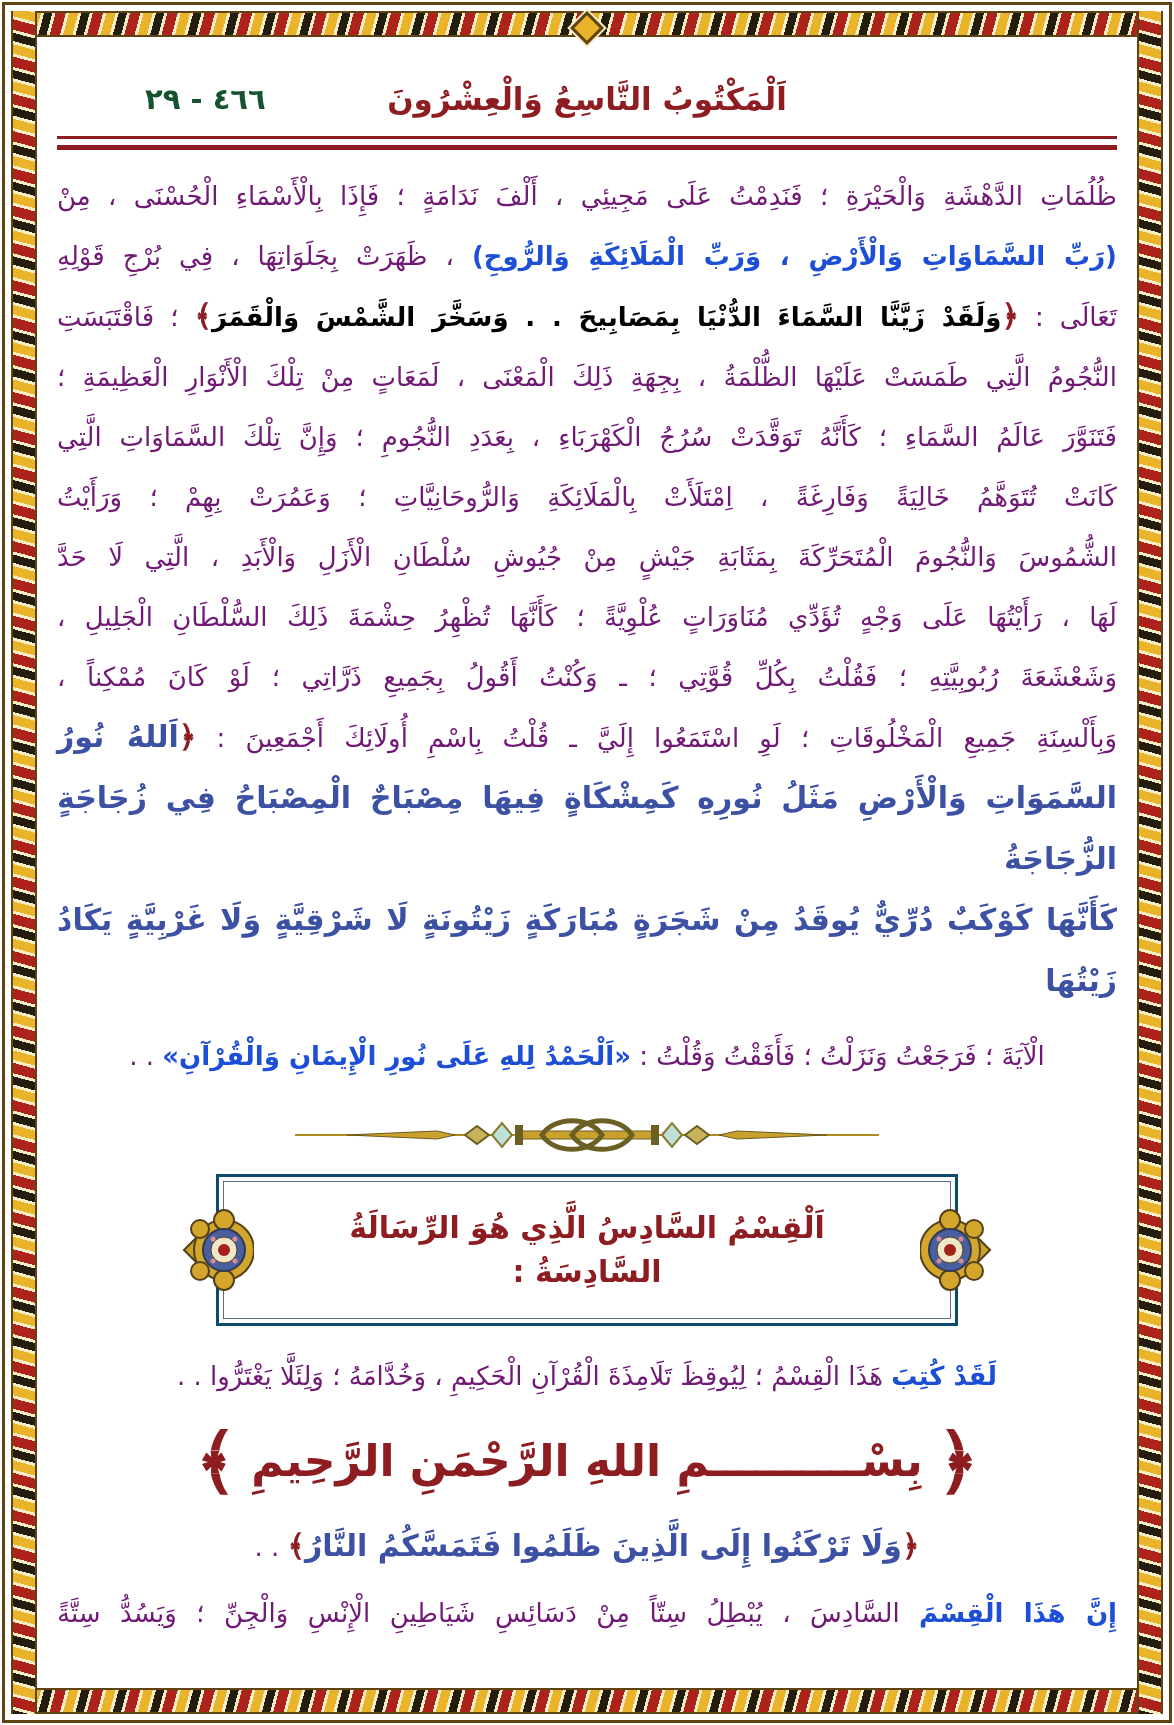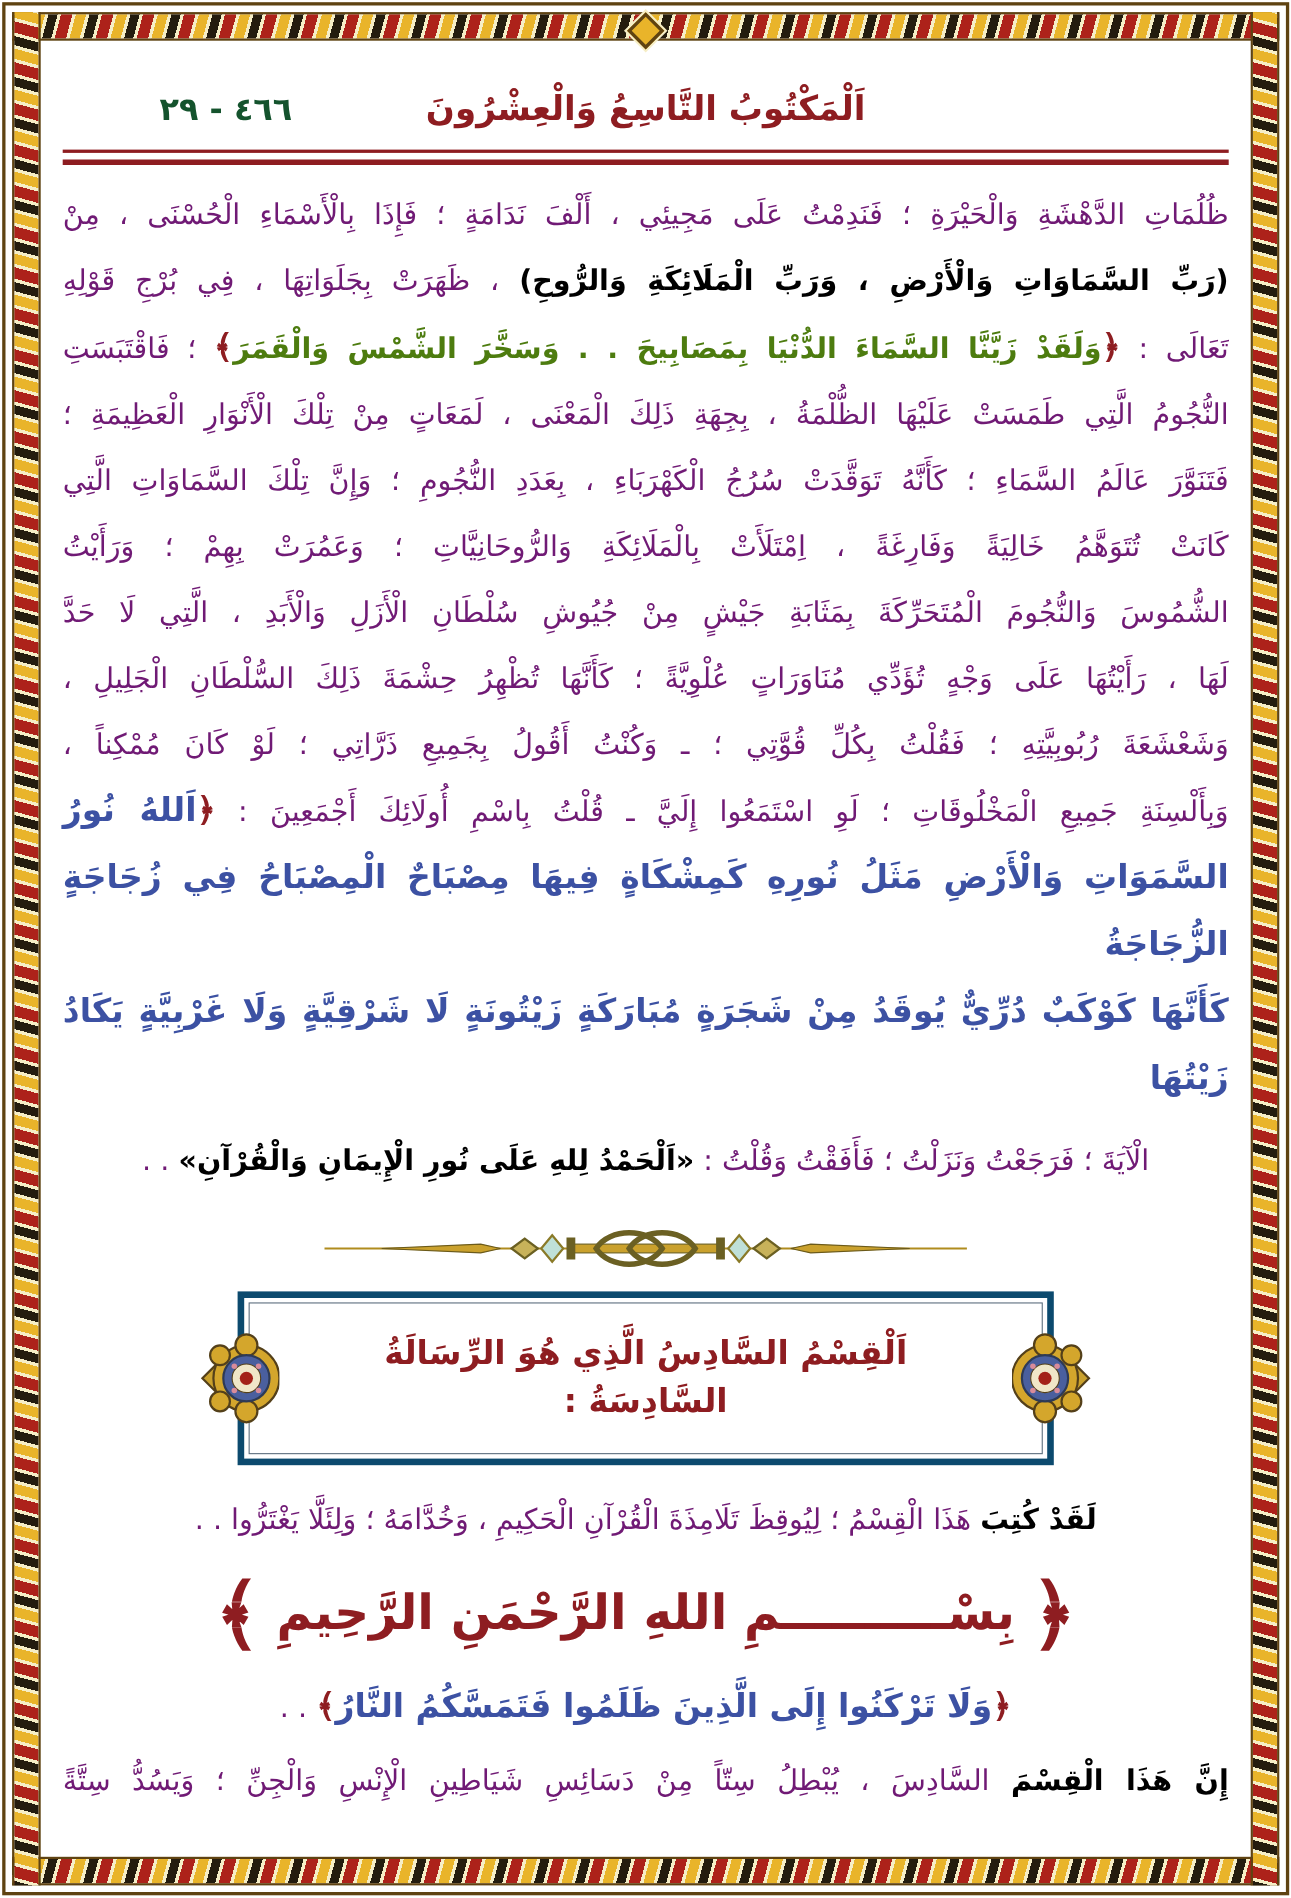--- a/index.html
+++ b/index.html
@@ -52,30 +52,30 @@
   }
   .bodytext{margin-top:16px;}
   .tline{
     font-size:26px;line-height:60px;
     text-align:justify;text-align-last:justify;
     white-space:normal;
   }
   .tline.center{text-align:center;text-align-last:center;}
   .tline.gap-top{margin-top:14px;}
   .c-k{color:#701a75;}
-  .c-r{color:#000000;font-weight:bold;}
-  .c-b{color:#4d7c0f;font-weight:bold;}
+  .c-r{color:#1d4ed8;font-weight:bold;}
+  .c-b{color:#000000;font-weight:bold;}
   .c-q{color:#3c51a3;font-weight:bold;font-size:30px;}
   .c-o{color:#8e1d21;font-weight:bold;font-size:30px;}
   
   .divider-wrap{margin:26px auto 4px;width:600px;text-align:center;}
   
   .titlebox-wrap{position:relative;width:742px;margin:12px auto 0;}
   .titlebox{
-    border:6px solid #0c4a6e;padding:4px;background:#ffffff;
+    border:3px solid #0c4a6e;padding:4px;background:#ffffff;
   }
   .titlebox-inner{
     border:1px solid #5d6e7e;padding:24px 70px;
   }
   .titlebox-inner .boxtitle{
     text-align:center;font-size:30px;font-weight:bold;color:#8e1d21;line-height:44px;
   }
   .medallion{position:absolute;top:50%;width:74px;height:118px;z-index:2;}
   .medallion.left{left:-36px;transform:translateY(-50%);}
   .medallion.right{right:-36px;transform:translateY(-50%) scaleX(-1);}

